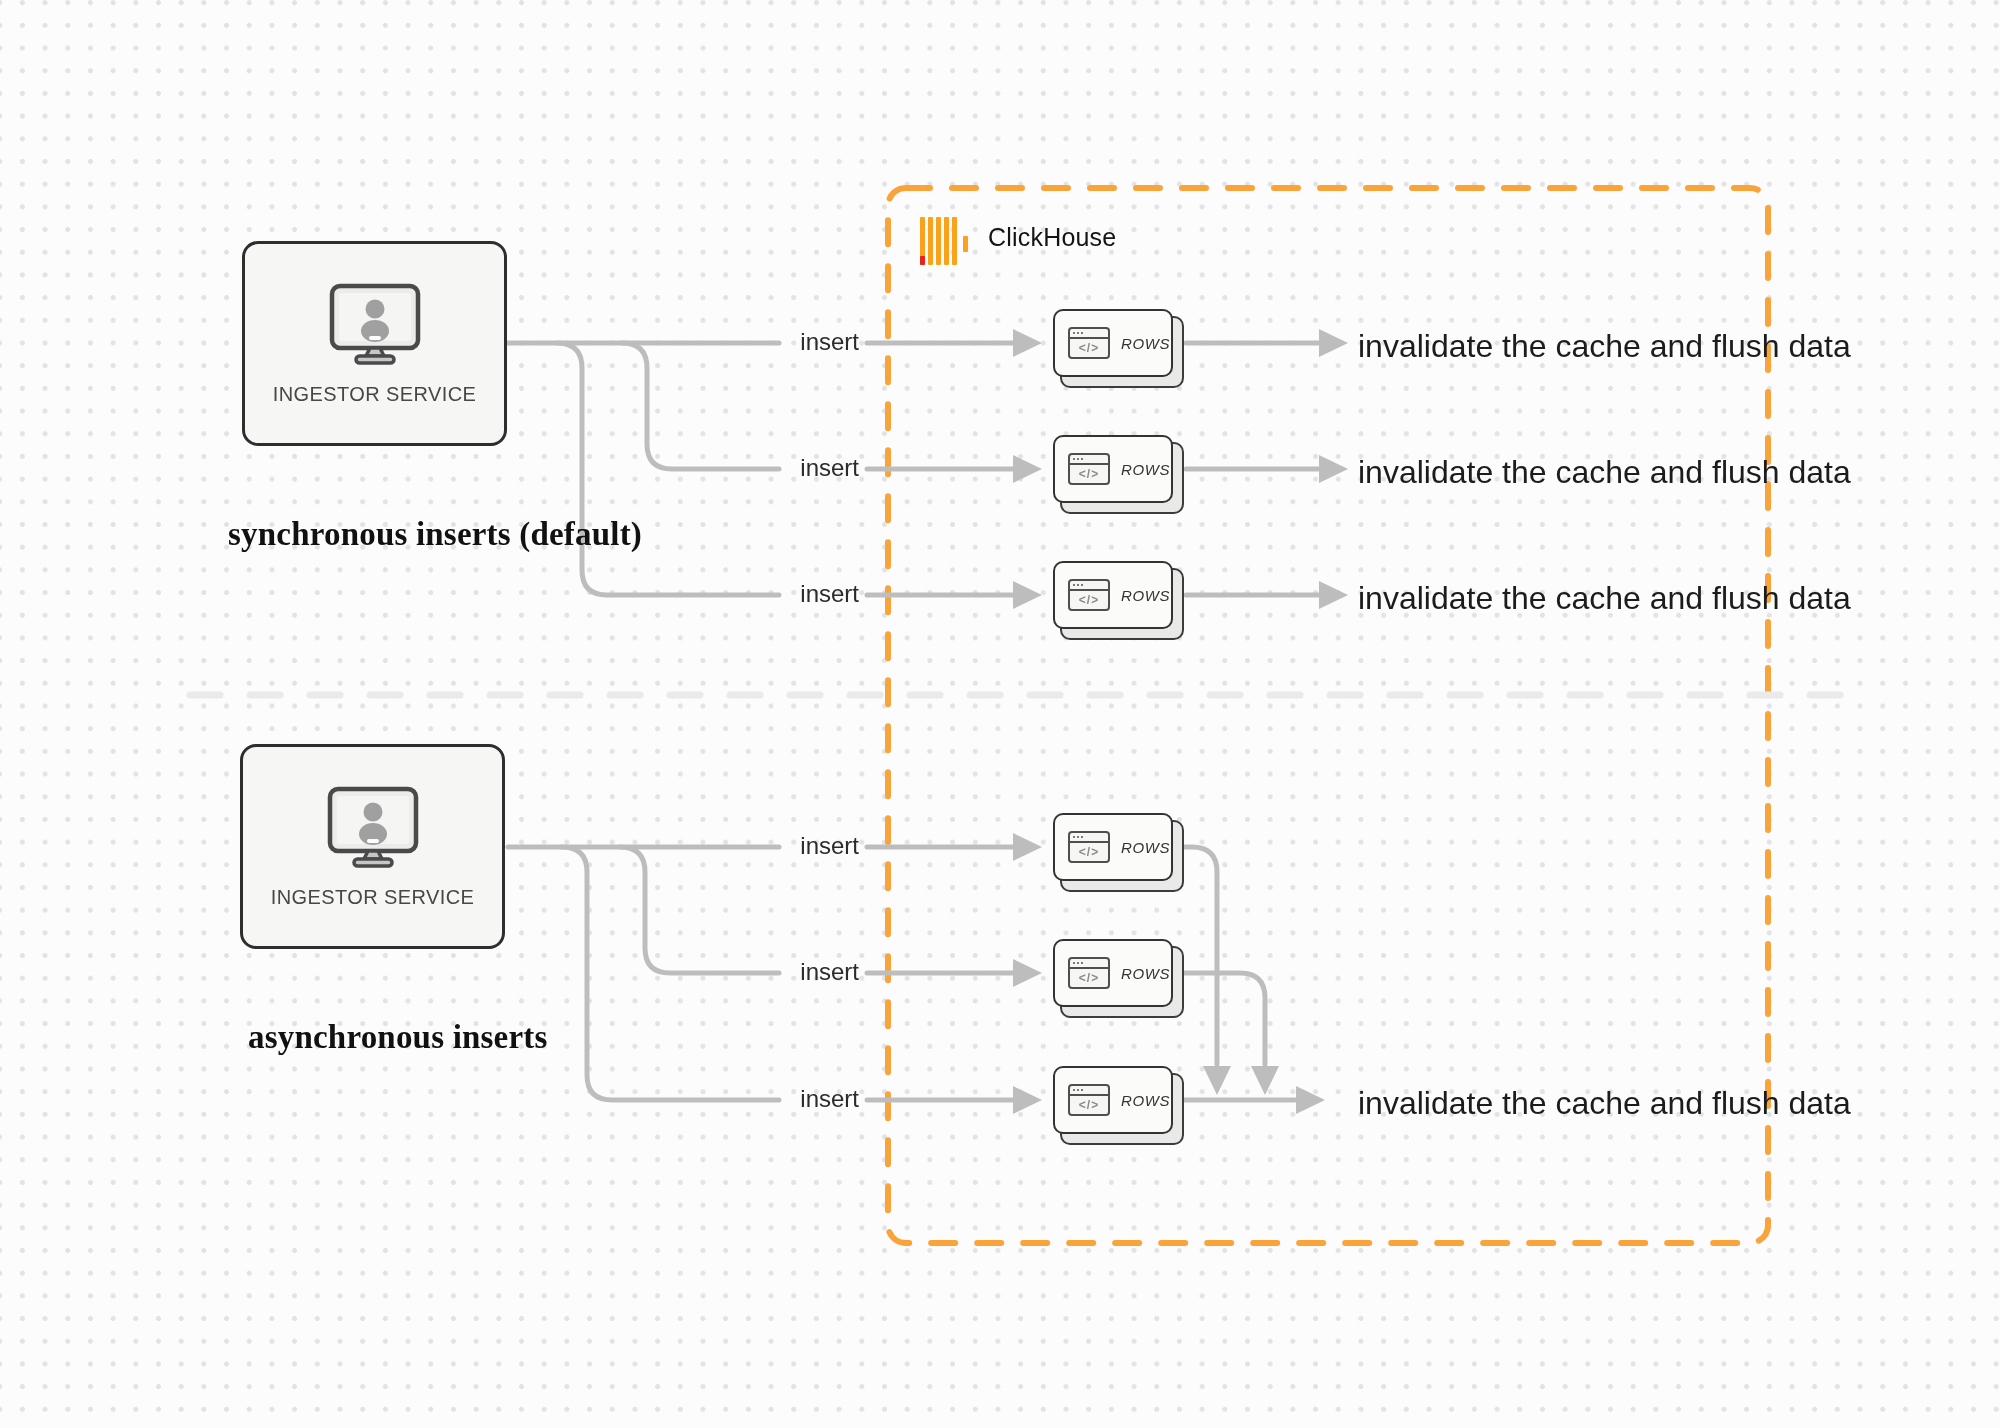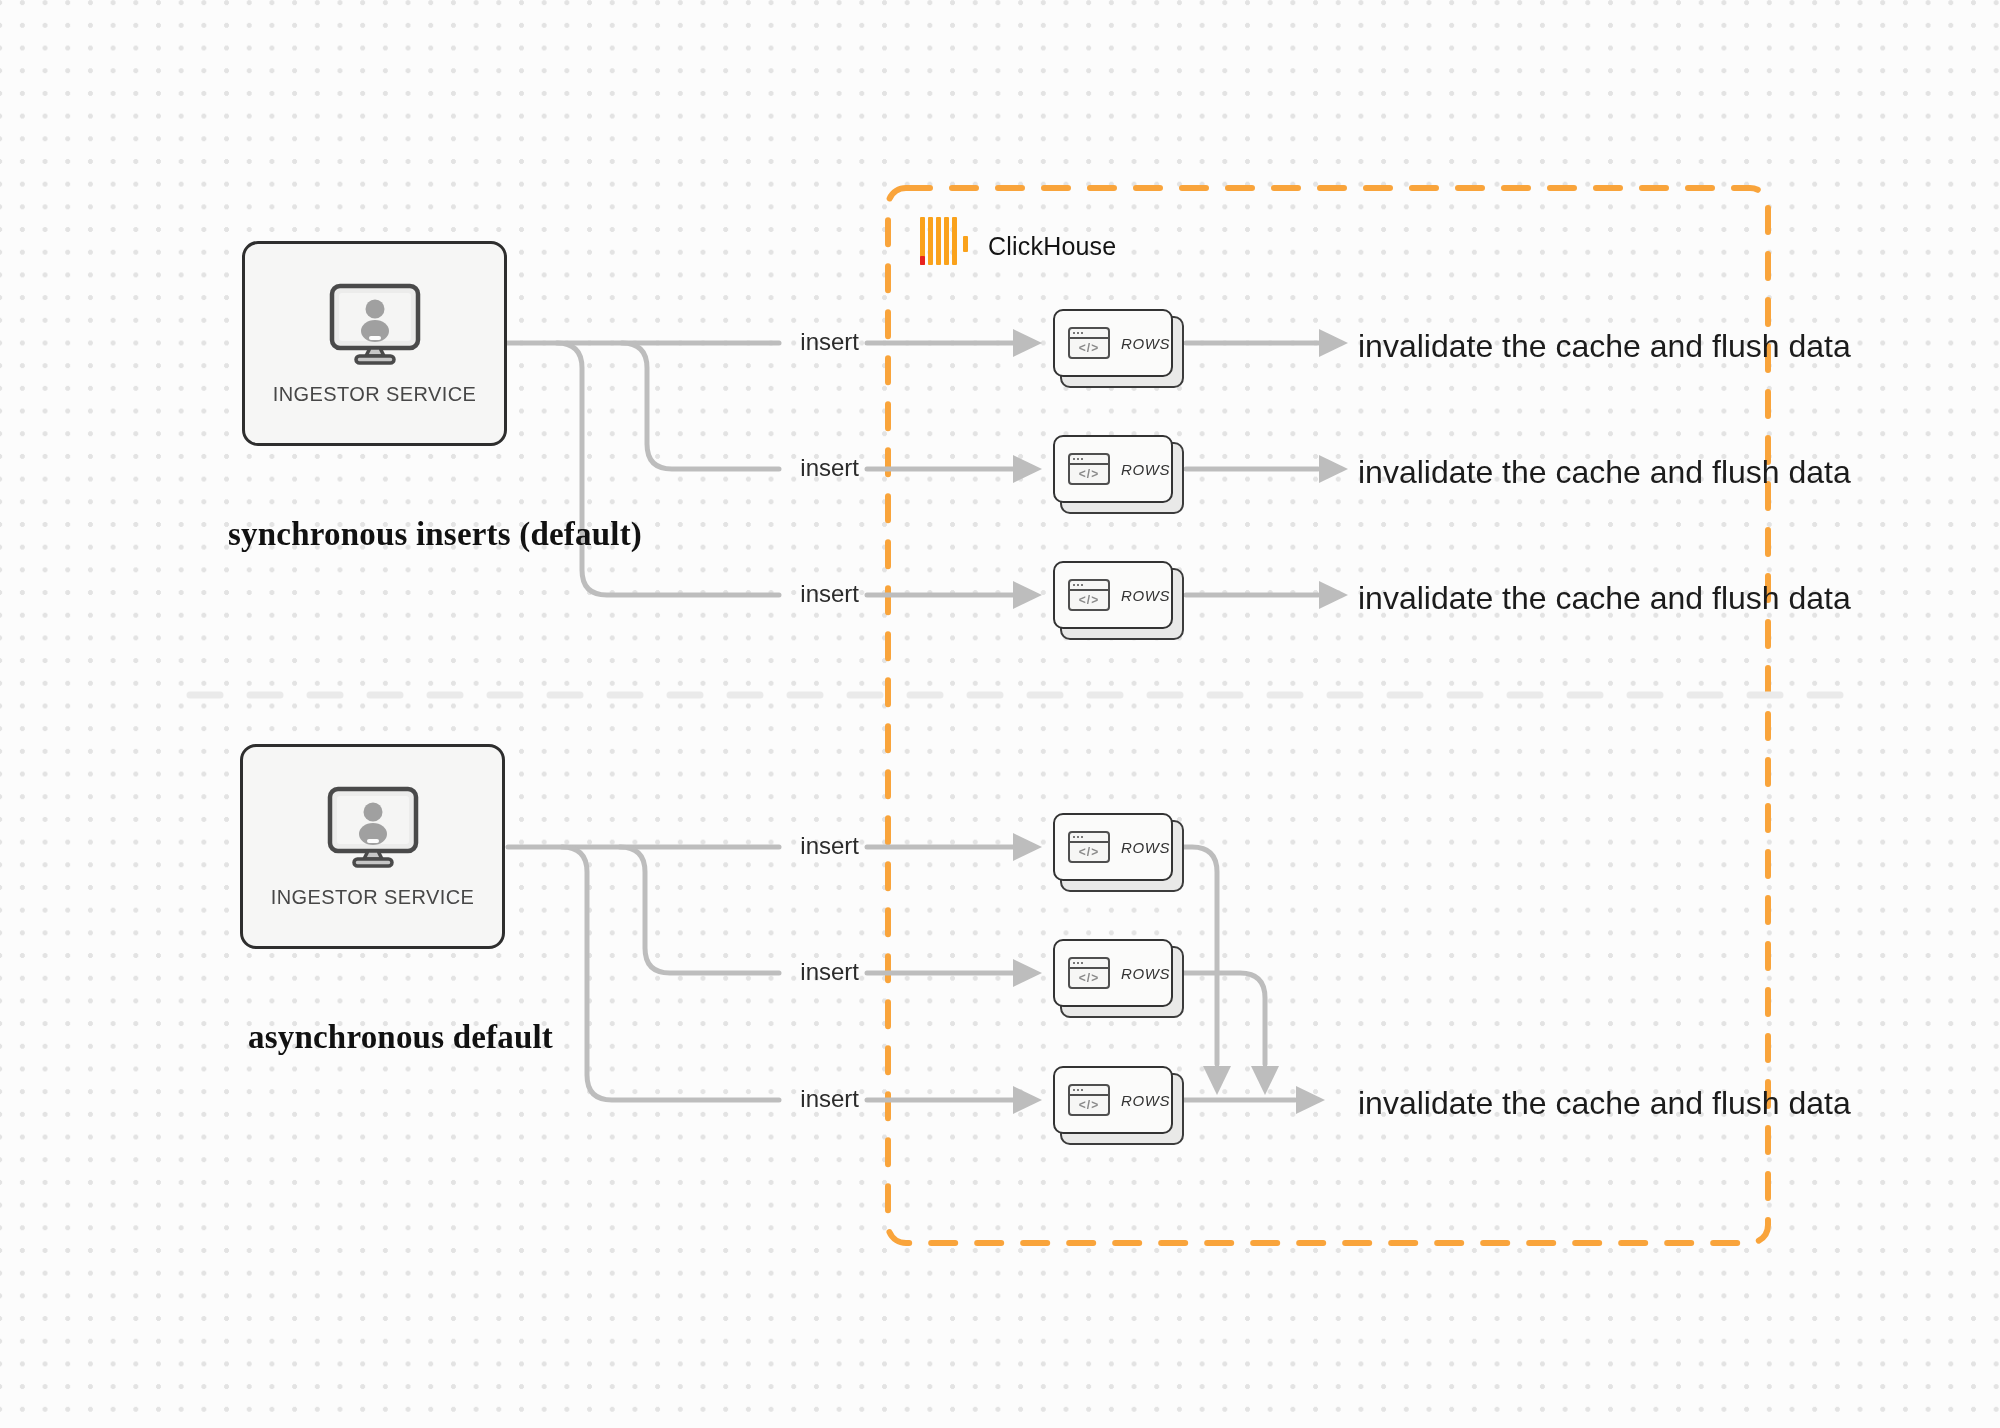--- a/index.html
+++ b/index.html
@@ -50,21 +50,21 @@
   .ch-logo{width:48px;height:48px;position:relative;}
   .ch-bar{position:absolute;top:0;width:5px;height:48px;background:#faa21b;border-radius:1px;}
   .ch-bar.b1{left:0;}
   .ch-bar.b2{left:8px;}
   .ch-bar.b3{left:16px;}
   .ch-bar.b4{left:24px;}
   .ch-bar.b5{left:32px;}
   .ch-bar.short{left:43px;top:19px;height:16px;}
   .ch-red{position:absolute;left:0;top:39px;width:5px;height:9px;background:#e8231f;border-radius:1px;}
   .ch-wordmark{
-    position:absolute;left:68px;top:15px;
+    position:absolute;left:68px;top:6px;
     font-size:25px;font-weight:500;color:#141414;letter-spacing:.2px;white-space:nowrap;
   }
 
   
   .rows-card{width:130px;height:78px;}
   .rows-card .shadow{
     position:absolute;left:7px;top:7px;width:120px;height:68px;
     background:#e9e9e8;border:2.5px solid #3c3c3c;border-radius:10px;
   }
   .rows-card .front{
@@ -225,21 +225,21 @@
       <rect x="14" y="12" width="72" height="48" rx="3" fill="#f5f5f4"></rect>
       <circle cx="50" cy="28" r="9.5" fill="#a0a0a0"></circle>
       <ellipse cx="50" cy="50" rx="14" ry="11" fill="#a0a0a0"></ellipse>
       <rect x="44" y="55" width="12" height="4" rx="2" fill="#fdfdfd"></rect>
       <path d="M45 67 h10 l4 8 h-18 Z" fill="#c6c6c6" stroke="#4a4a4a" stroke-width="3.5" stroke-linejoin="round"></path>
       <rect x="31" y="75" width="38" height="7" rx="3.5" fill="#c6c6c6" stroke="#4a4a4a" stroke-width="3.5"></rect>
     </svg>
     <div class="ingestor-label">INGESTOR SERVICE</div>
   </div>
 
-  <div class="abs caption" style="left:248px;top:1019px;">asynchronous default</div>
+  <div class="abs caption" style="left:248px;top:1019px;">asynchronous inserts</div>
 
   <div class="abs insert-label" style="left:785px;top:832px;">insert</div>
   <div class="abs insert-label" style="left:785px;top:958px;">insert</div>
   <div class="abs insert-label" style="left:785px;top:1085px;">insert</div>
 
   <div class="abs rows-card" style="left:1053px;top:813px;">
     <div class="shadow"></div>
     <div class="front">
       <div class="mini-browser">
         <div class="bar">

